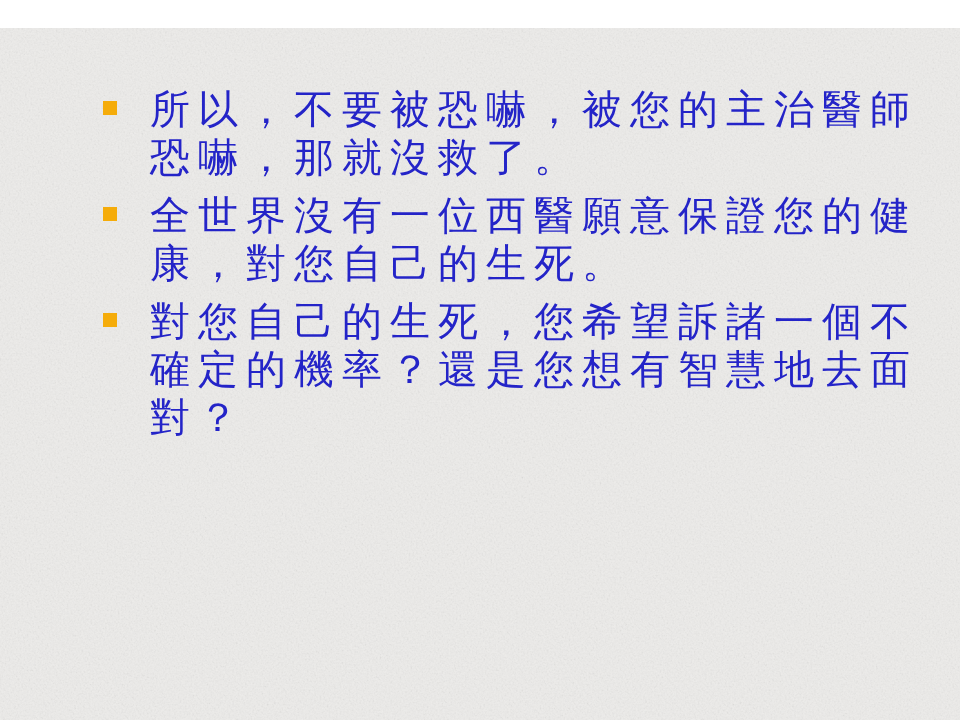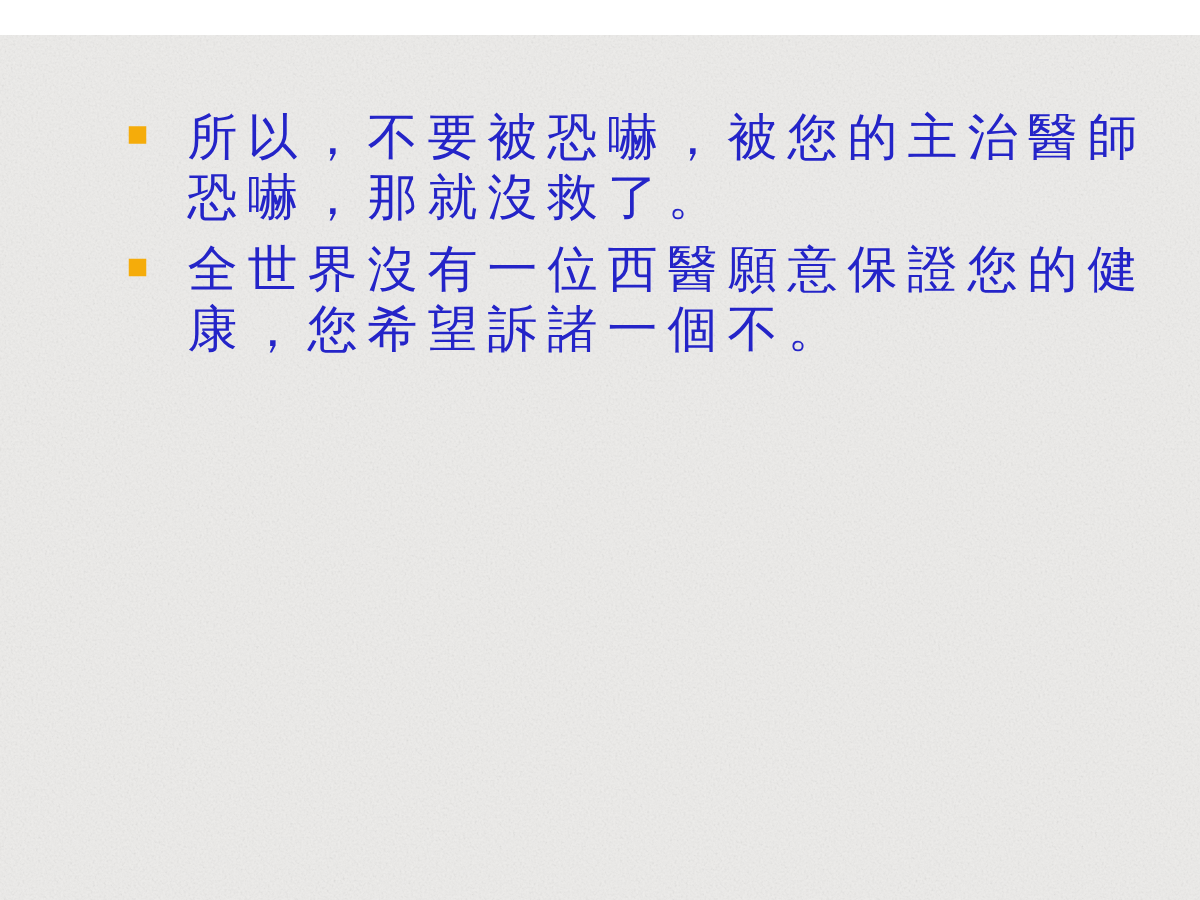--- a/index.html
+++ b/index.html
@@ -70,19 +70,25 @@
     <li class="bullet-item">
       <span class="marker" style="background-color: rgb(245, 172, 10);"></span>
       <div class="btext">所以，不要被恐嚇，被您的主治醫師
 恐嚇，那就沒救了。</div>
     </li>
 
 
     <li class="bullet-item">
       <span class="marker" style="background-color: rgb(245, 172, 10);"></span>
       <div class="btext">全世界沒有一位西醫願意保證您的健
-康，您希望訴諸一個不。</div>
+康，對您自己的生死。</div>
     </li>
 
+    <li class="bullet-item">
+      <span class="marker" style="background-color: rgb(245, 172, 10);"></span>
+      <div class="btext">對您自己的生死，您希望訴諸一個不
+確定的機率？還是您想有智慧地去面
+對？</div>
+    </li>
 
 
   </ul>
 </div>
 
 </body></html>

